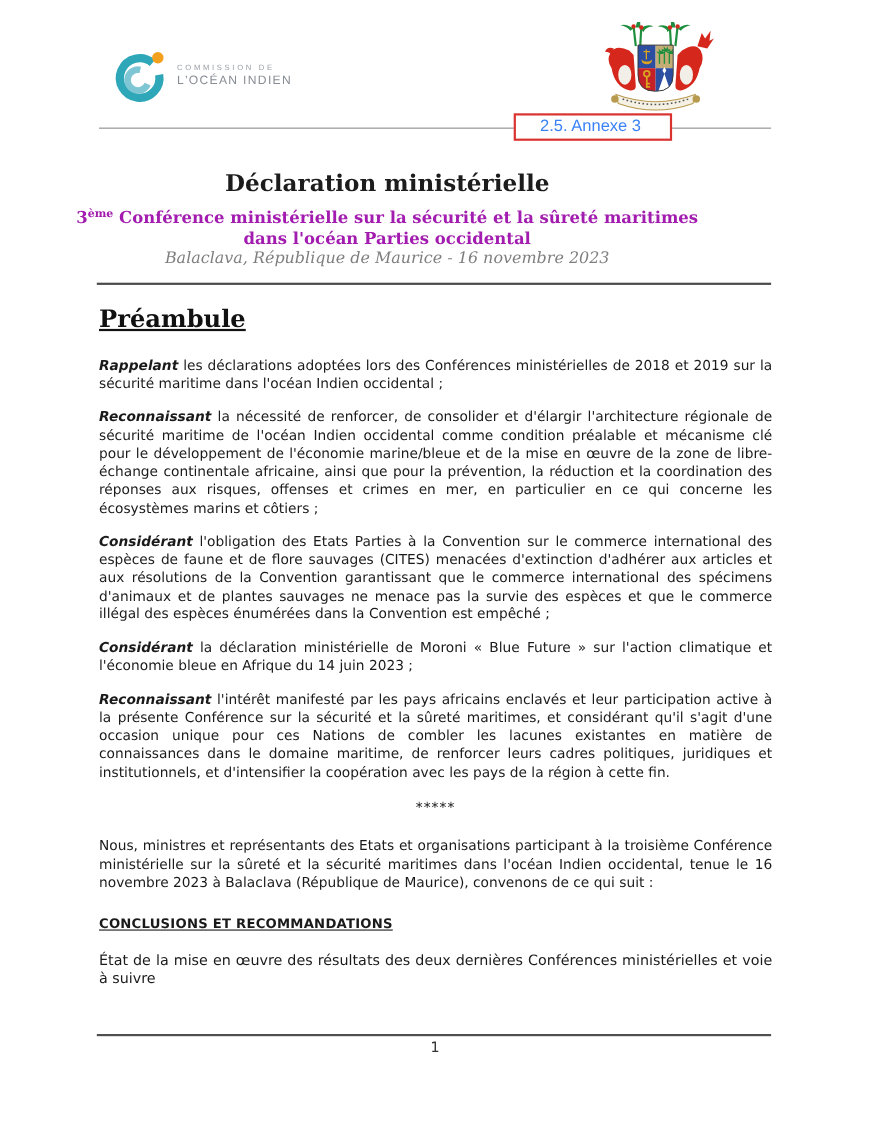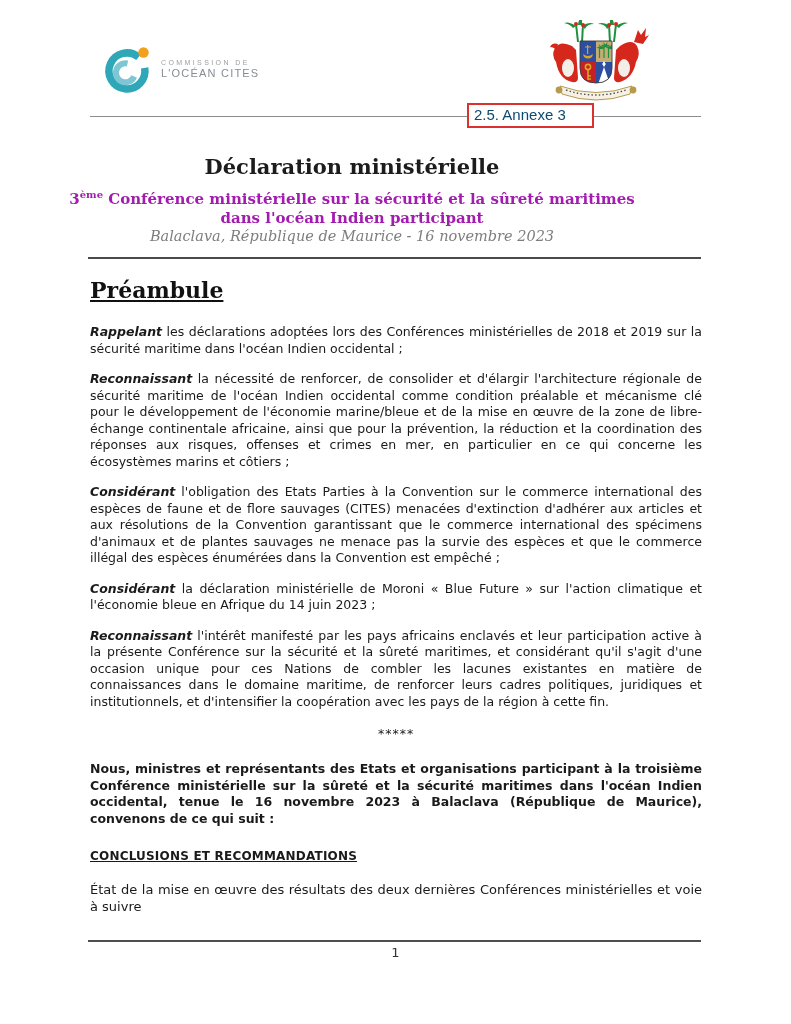--- a/index.html
+++ b/index.html
@@ -14,22 +14,22 @@
   
   .coi-logo{position:absolute;left:101px;top:42px;display:flex;align-items:center;gap:8px;}
   .coi-text{line-height:1.15;}
   .coi-text .l1{font-size:7px;letter-spacing:2.4px;color:#9aa0a6;font-family:"Liberation Sans",sans-serif;}
   .coi-text .l2{font-size:11px;letter-spacing:1.2px;color:#878d94;font-family:"Liberation Sans",sans-serif;}
   .arms{position:absolute;left:542px;top:20px;}
   .header-line{position:absolute;left:90px;top:116px;width:611px;height:1px;background:#8c8c8c;}
   .annexe-box{
     position:absolute;left:467px;top:103px;
     background:#ffffff;border:2px solid #da332f;
-    color:#0c4a6e;font-size:15px;line-height:20px;
-    padding:0 26px 1px 5px;
+    color:#3b82f6;font-size:15px;line-height:20px;
+    padding:0 26px 1px 22px;
     font-family:"Liberation Sans",sans-serif;
   }
   
   .title-block{position:absolute;left:0;top:154px;width:704px;text-align:center;font-family:"DejaVu Serif",serif;}
   .doc-title{font-size:21px;font-weight:bold;color:#1c1c1c;margin:0;}
   .doc-subtitle{font-size:15px;font-weight:bold;color:#a21caf;line-height:19px;margin-top:6px;}
   .doc-subtitle sup{font-size:10px;}
   .doc-dateline{font-size:14.5px;font-style:italic;color:#7e7e7e;}
   .rule-dark{position:absolute;left:88px;top:257px;width:613px;height:2px;background:#4a4a4a;}
   
@@ -37,21 +37,21 @@
   .preamble-h{
     font-family:"DejaVu Serif",serif;font-size:22px;font-weight:bold;color:#111;
     text-decoration:underline;margin:0 0 21px 0;
   }
   .para{
     font-size:12.5px;line-height:16.5px;text-align:justify;
     margin:0 0 14px 0;color:#1a1a1a;
   }
   .lead{font-weight:bold;font-style:italic;}
   .stars{ text-align:center;font-size:12.5px;margin:16px 0 20px 0;letter-spacing:1px;}
-  .resolution{font-weight:bold;}
+  .resolution{font-weight:normal;}
   .conclusions-h{
     font-size:12px;font-weight:bold;text-decoration:underline;
     margin:22px 0 18px 0;letter-spacing:.2px;
   }
   .subsection-h{font-size:13px;font-weight:normal;text-align:justify;line-height:17px;margin:0;}
   
   .footer-line{position:absolute;left:88px;top:940px;width:613px;height:2px;background:#4f4f4f;}
   .page-num{position:absolute;left:0;top:945px;width:791px;text-align:center;font-size:13px;color:#333;}
 </style>
 </head>
@@ -60,21 +60,21 @@
 <div class="page">
 
   <div class="coi-logo">
     <svg width="52" height="54" viewBox="0 0 52 54">
       <path d="M37.6 15.2 A18 18 0 1 0 43.7 25.9" fill="none" stroke="#2ea7b8" stroke-width="7.5"></path>
       <path d="M26.5 21.5 A9.5 9.5 0 1 0 33.2 34.5" fill="none" stroke="#7ec6d4" stroke-width="6"></path>
       <circle cx="42.5" cy="10.5" r="5.2" fill="#f3a11c"></circle>
     </svg>
     <div class="coi-text">
       <div class="l1">COMMISSION DE</div>
-      <div class="l2">L'OCÉAN CITES</div>
+      <div class="l2">L'OCÉAN INDIEN</div>
     </div>
   </div>
 
   <svg class="arms" width="108" height="84" viewBox="0 0 108 84">
 
     <g stroke="#1e8f3e" stroke-width="2" fill="none">
       <path d="M36 22 L34 4"></path>
         <path d="M40 22 L41 5"></path>
       <path d="M72 22 L74 4"></path>
         <path d="M68 22 L67 5"></path>
@@ -147,21 +147,21 @@
     </g>
   </svg>
 
   <div class="header-line"></div>
   <div class="annexe-box">2.5. Annexe 3</div>
 
   <div class="title-block">
     <h1 class="doc-title">Déclaration ministérielle</h1>
     <div class="doc-subtitle">
       <span>3</span><sup>ème</sup><span> Conférence ministérielle sur la sécurité et la sûreté maritimes</span><br>
-      <span>dans l'océan Indien participant</span>
+      <span>dans l'océan Parties occidental</span>
     </div>
     <div class="doc-dateline">Balaclava, République de Maurice - 16 novembre 2023</div>
   </div>
 
   <div class="rule-dark"></div>
 
   <div class="content">
     <h2 class="preamble-h">Préambule</h2>
 
     <p class="para"><span class="lead">Rappelant</span><span> les déclarations adoptées lors des Conférences ministérielles de 2018 et 2019 sur la sécurité maritime dans l'océan Indien occidental ;</span></p>

